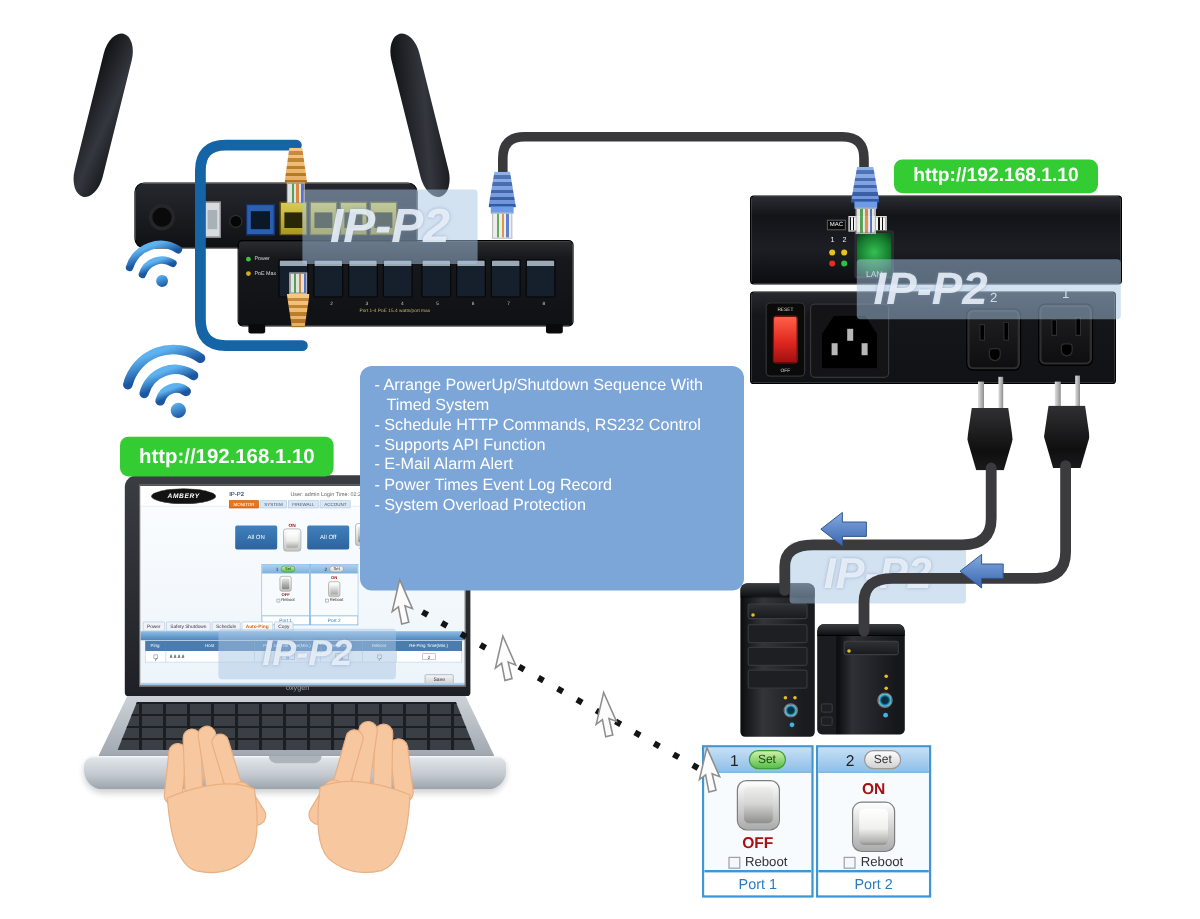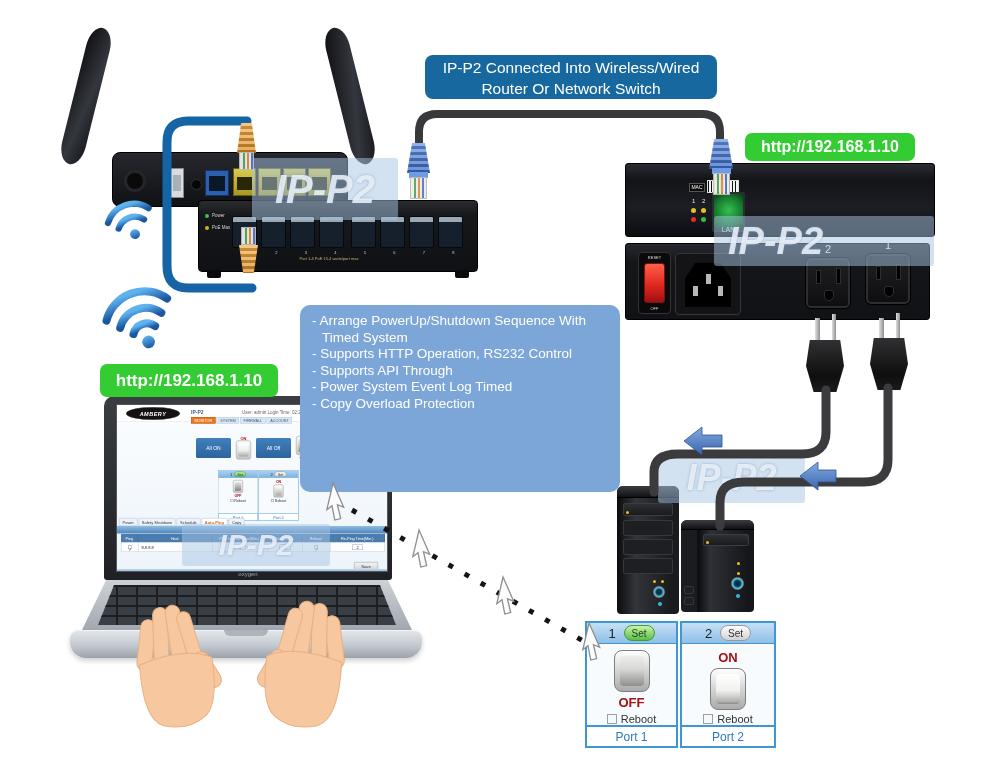--- a/index.html
+++ b/index.html
@@ -284,24 +284,20 @@
   <svg class="layer" style="z-index:6">
     <path d="M 419 160 V 132 Q 419 114 437 114 H 702 Q 720 114 720 132 V 150" stroke="#39393C" stroke-width="8" fill="none" stroke-linecap="round"></path>
   </svg>
   <div class="abs boot boot-blue taper-up" style="left:407px;top:143px;width:23px;height:30px;z-index:6"></div>
   <div class="abs" style="left:409px;top:172px;width:19px;height:6px;background:#6C9CE8;z-index:6"></div>
   <div class="abs clip-white" style="left:410px;top:177px;width:17px;height:22px;z-index:6"></div>
   <div class="abs boot boot-blue taper-up" style="left:709px;top:139px;width:24px;height:30px;z-index:6"></div>
   <div class="abs" style="left:712px;top:168px;width:19px;height:6px;background:#6C9CE8;z-index:6"></div>
   <div class="abs clip-white" style="left:713px;top:173px;width:17px;height:22px;z-index:6"></div>
 
-  <div class="abs banner">
-    <div>IP-P2 Connected Into Wireless/Wired</div>
-    <div>Router Or Network Switch</div>
-  </div>
 
   <div class="abs dev-front">
     <div class="mac-lab">MAC</div>
     <div class="barcode"></div>
     <span class="abs" style="left:66px;top:34px;color:#EEE;font-size:6px">1</span>
     <span class="abs" style="left:76px;top:34px;color:#EEE;font-size:6px">2</span>
     <span class="led-sm" style="left:65px;top:44px;background:#E8C020"></span>
     <span class="led-sm" style="left:75px;top:44px;background:#E8C020"></span>
     <span class="led-sm" style="left:65px;top:53px;background:#E03020"></span>
     <span class="led-sm" style="left:75px;top:53px;background:#30C040"></span>
@@ -378,24 +374,25 @@
   <svg class="layer" style="z-index:6">
     <path d="M 826 390 V 432 Q 826 454 802 454 H 678 Q 654 454 654 472 V 492" stroke="#3B3B3E" stroke-width="9" fill="none" stroke-linecap="round"></path>
     <path d="M 888 388 V 460 Q 888 482 864 482 H 744 Q 720 482 720 502 V 526" stroke="#3B3B3E" stroke-width="9" fill="none" stroke-linecap="round"></path>
     <polygon fill="url(#arrg)" stroke="#2E548E" stroke-width="0.8" points="684,441 702,427 702,435 722,435 722,447 702,447 702,455"></polygon>
     <polygon fill="url(#arrg)" stroke="#2E548E" stroke-width="0.8" points="800,476 818,462 818,470 836,470 836,482 818,482 818,490"></polygon>
   </svg>
 
   <div class="abs feature-box">
     <ul>
       <li>Arrange PowerUp/Shutdown Sequence With Timed System</li>
-      <li>Supports HTTP Operation, RS232 Control</li>
-      <li>Supports API Through</li>
-      <li>Power System Event Log Timed</li>
-      <li>Copy Overload Protection</li>
+      <li>Schedule HTTP Commands, RS232 Control</li>
+      <li>Supports API Function</li>
+      <li>E-Mail Alarm Alert</li>
+      <li>Power Times Event Log Record</li>
+      <li>System Overload Protection</li>
     </ul>
   </div>
 
   <div class="abs green-label gl-left">http://192.168.1.10</div>
   <div class="abs lt-bezel"></div>
   <div class="abs lt-screen">
     <div class="scr">
       <div class="scr-head">
         <div class="logo">AMBERY</div>
         <div class="scr-title">IP-P2</div>

